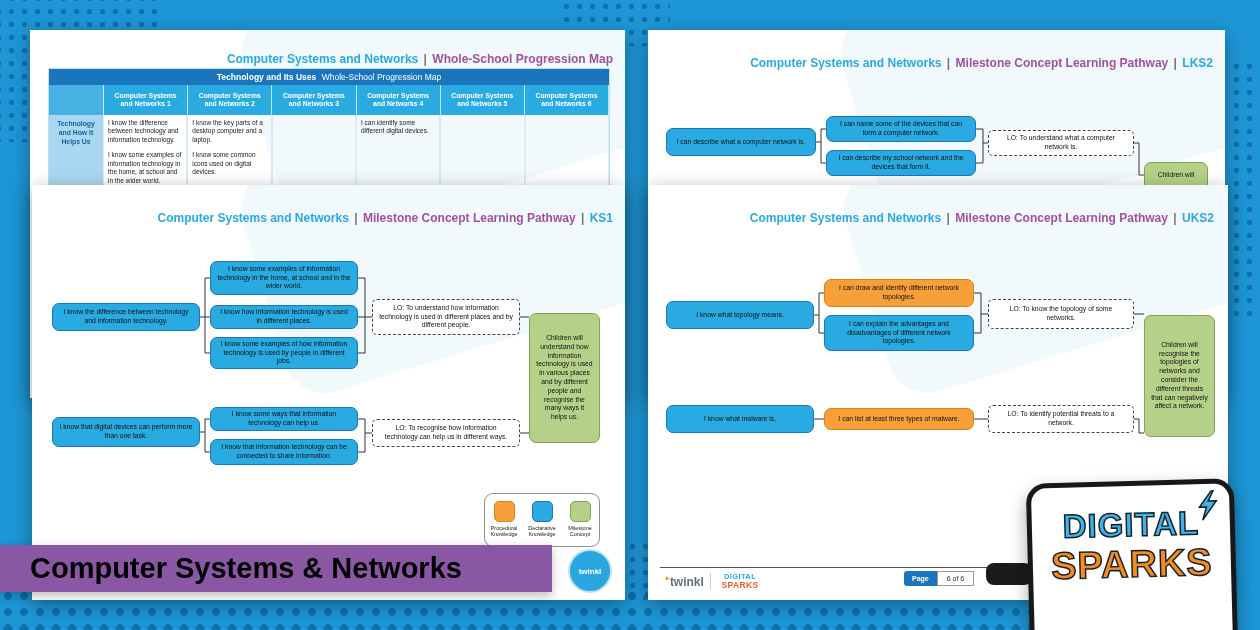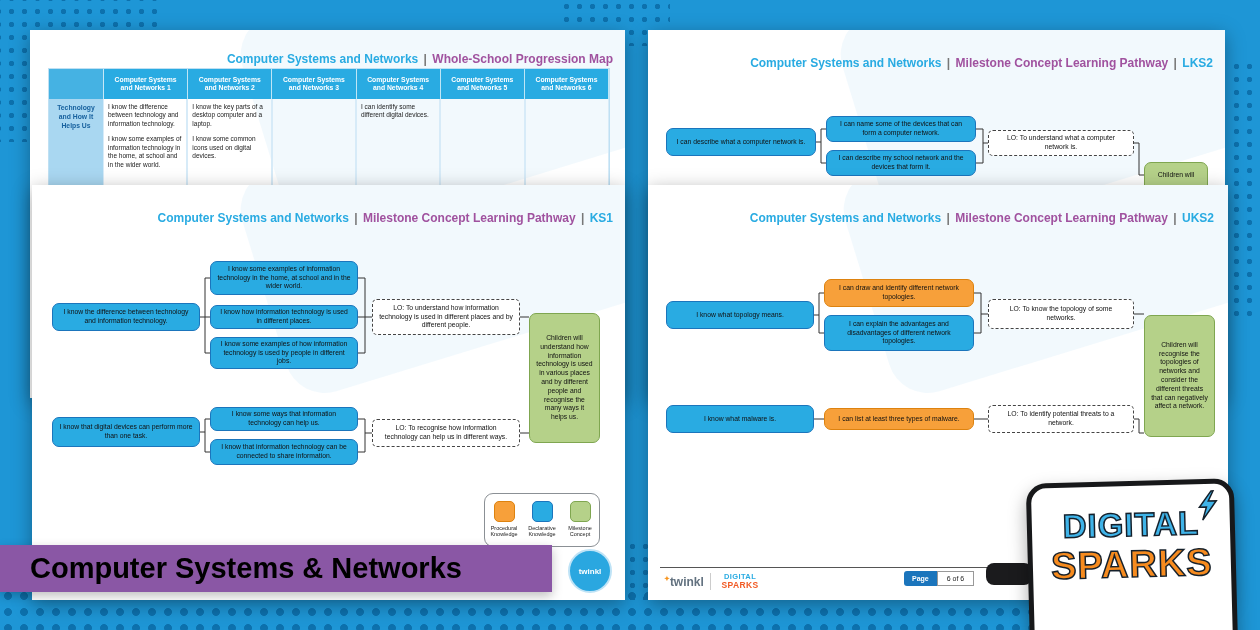--- a/index.html
+++ b/index.html
@@ -71,20 +71,24 @@
   <div class="dots-big" style="left:0;top:588px;width:1060px;height:42px;"></div>
 
   <div class="page" style="left:30px;top:30px;width:595px;height:368px;z-index:1;overflow:hidden;">
     <div class="swoosh"></div>
     <div class="p-header" style="top:22px;right:12px;">
       <span class="hc">Computer Systems and Networks</span>
       <span class="hs">|</span>
       <span class="hp">Whole-School Progression Map</span>
     </div>
     <div class="t-wrap">
+      <div class="t-title">
+        <b>Technology and Its Uses</b>
+        <span>Whole-School Progression Map</span>
+      </div>
       <div class="t-head">
         <div class="t-corner"></div>
         <div class="t-h">Computer Systems and Networks 1</div>
         <div class="t-h">Computer Systems and Networks 2</div>
         <div class="t-h">Computer Systems and Networks 3</div>
         <div class="t-h">Computer Systems and Networks 4</div>
         <div class="t-h">Computer Systems and Networks 5</div>
         <div class="t-h">Computer Systems and Networks 6</div>
       </div>
       <div class="t-body">

